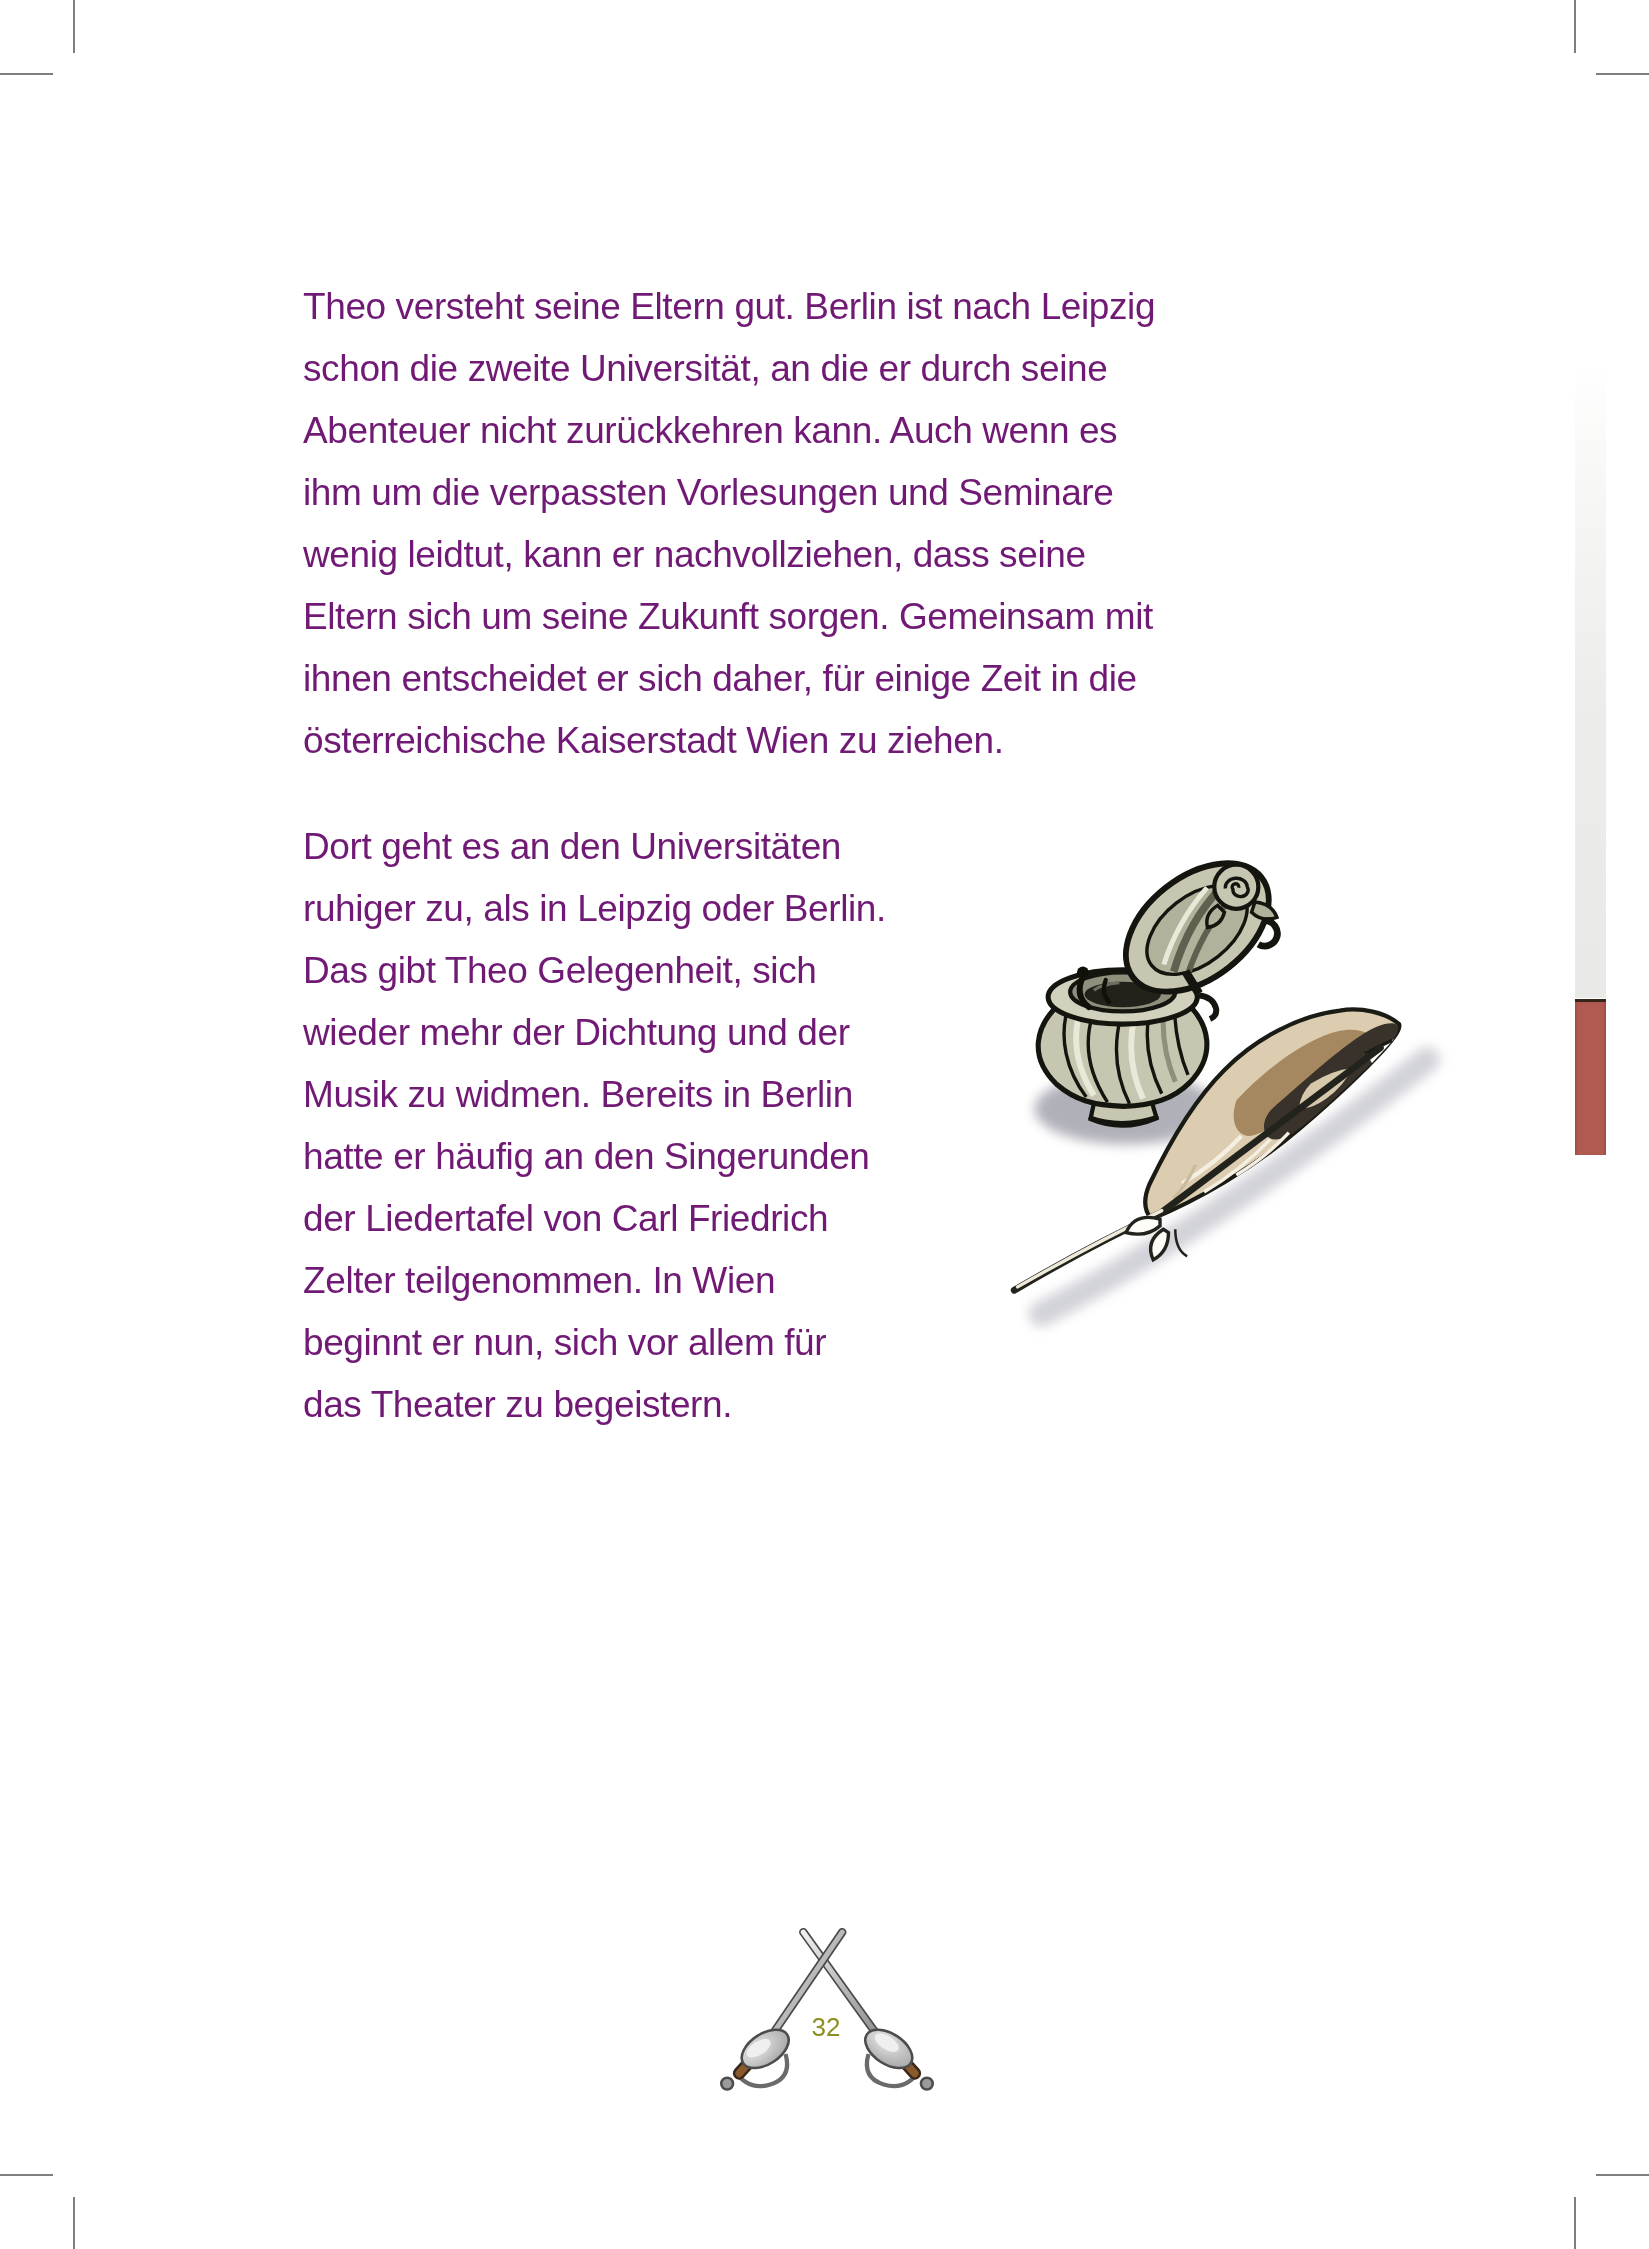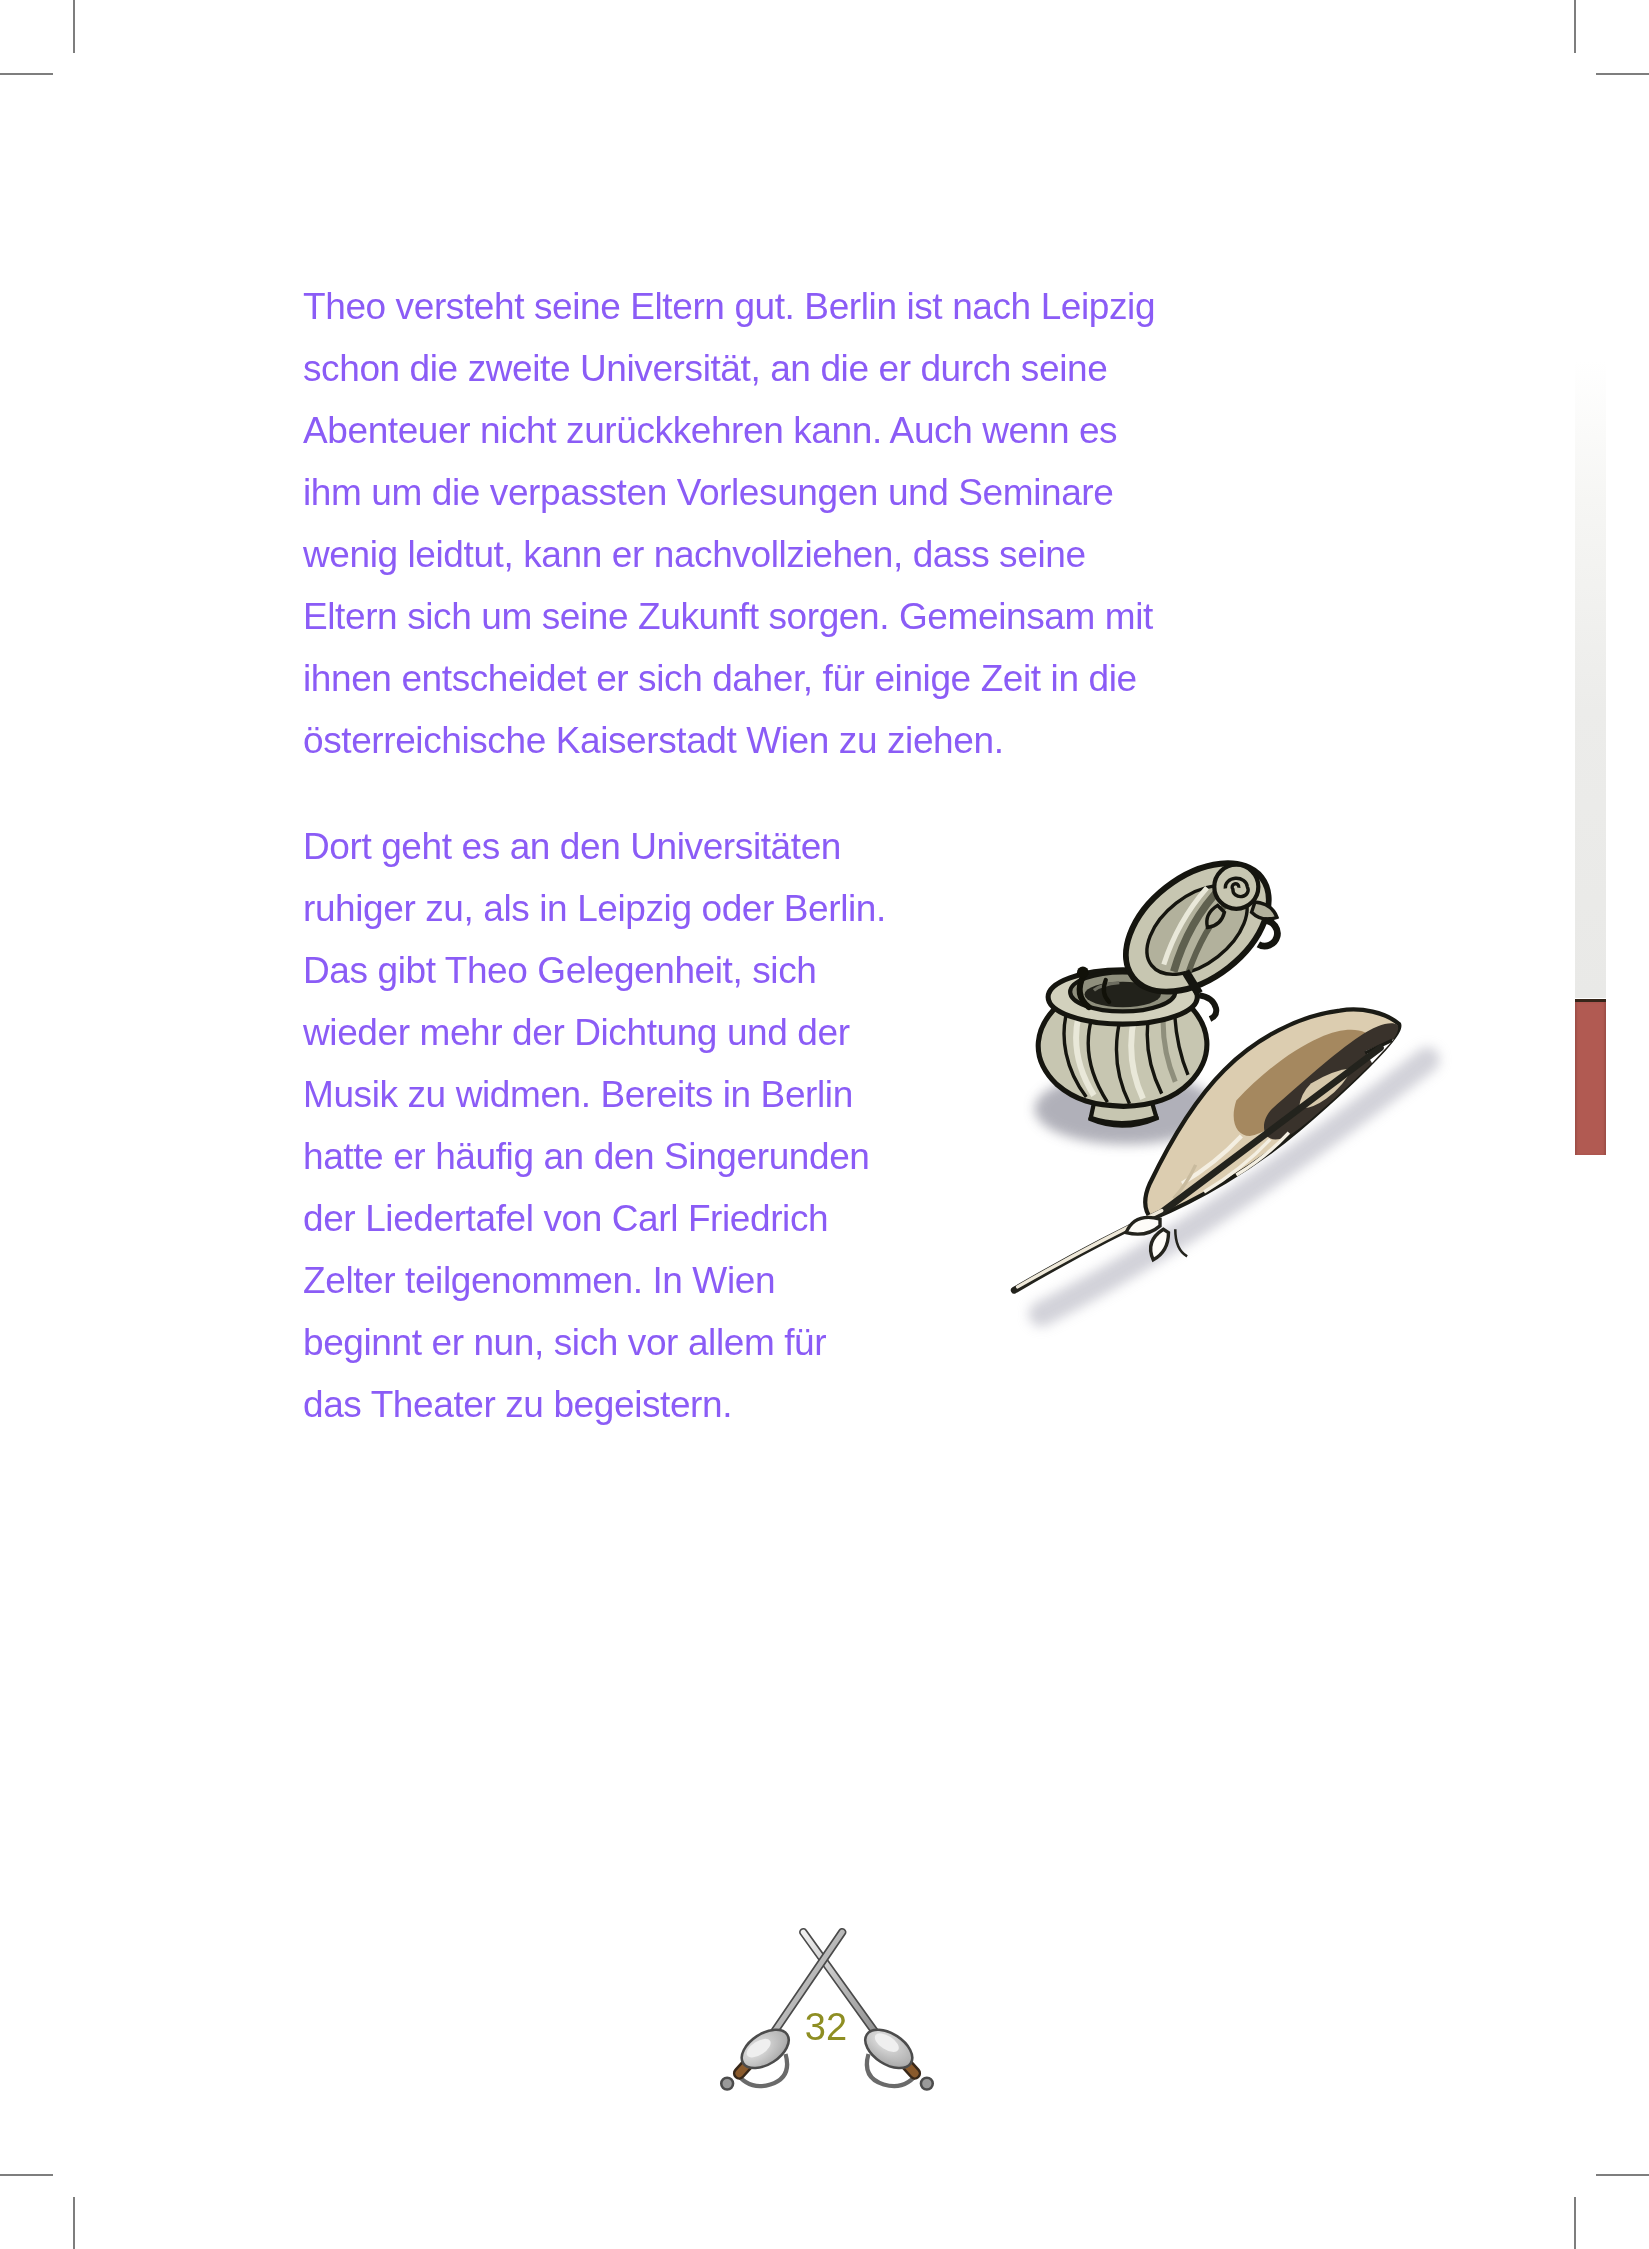--- a/index.html
+++ b/index.html
@@ -24,33 +24,33 @@
   .edge-strip-red{
     position:absolute;left:1575px;top:1002px;width:31px;height:153px;
     background:#b15a52;
     box-shadow:inset 2.5px 0 1.7px -0.8px #9c4e47, inset -2.5px 0 1.7px -0.8px #9c4e47;
   }
   
   .para{
     position:absolute;left:303px;
     margin:0;
     font-size:37px;line-height:62px;letter-spacing:-0.4px;
-    color:#8b5cf6;
+    color:#701a75;
     white-space:pre-line;
   }
   .para-1{top:276px;width:1068px;}
   .para-2{top:816px;width:729px;}
   .para-3{top:1550px;width:1068px;}
   
   .illustration{position:absolute;left:982px;top:846px;width:551px;height:530px;}
   
   .swords{position:absolute;left:687px;top:1878px;width:280px;height:220px;}
   .page-number{
     position:absolute;left:788px;top:2006px;width:76px;
-    font-size:38px;line-height:42px;text-align:center;
+    font-size:26px;line-height:42px;text-align:center;
     color:#8e8e23;font-weight:400;
   }
 </style>
 </head>
 <body>
 
 <div class="page">
 
   <div class="crop" style="left:73px;top:0;width:1.7px;height:53px"></div>
   <div class="crop" style="left:0;top:73px;width:53px;height:1.7px"></div>

